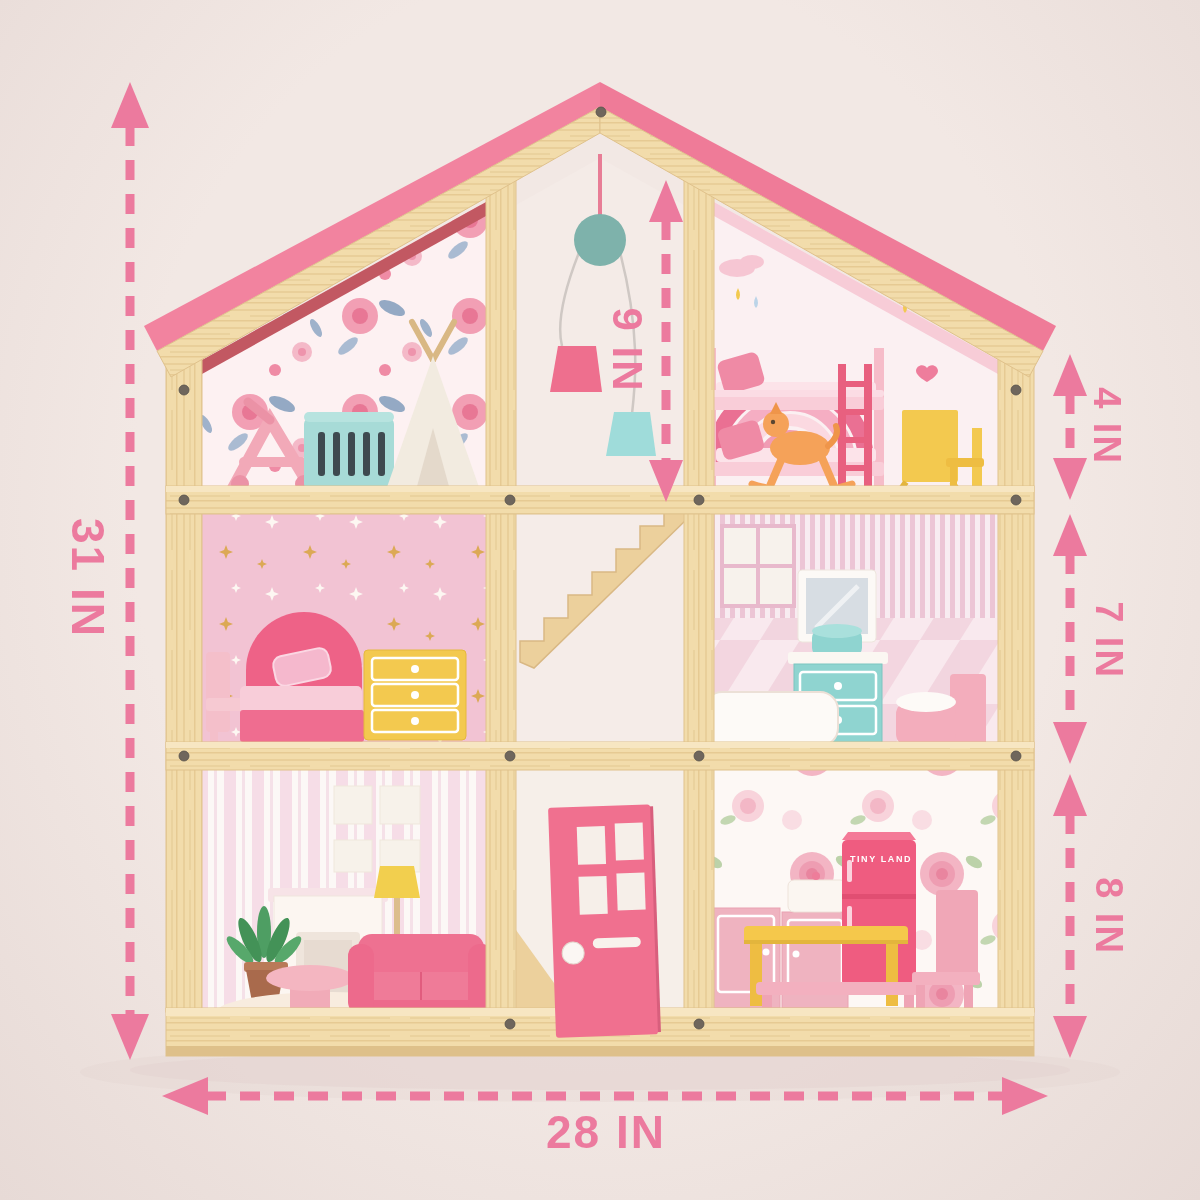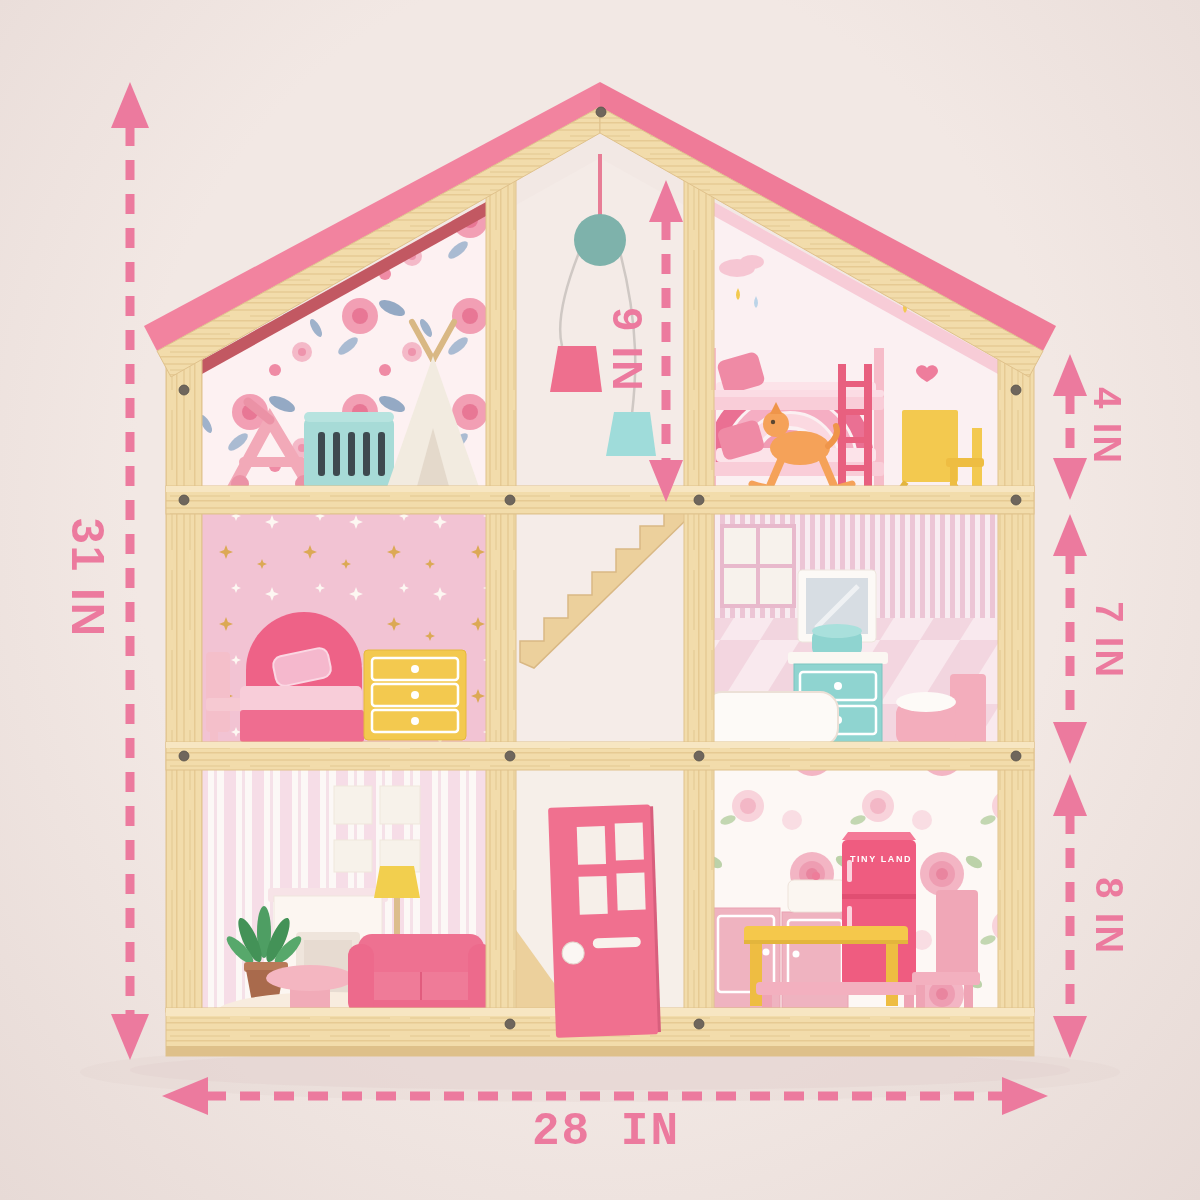--- a/index.html
+++ b/index.html
@@ -416,15 +416,15 @@
       <polygon class="dim-fill" points="1070,1058 1053,1016 1087,1016"></polygon>
     </g>
   </g>
 </svg>
 
 <div class="dim-label rot fs46" style="left:88px;top:578px;">31 IN</div>
 <div class="dim-label rot fs42" style="left:627px;top:350px;">9 IN</div>
 <div class="dim-label rot fs38" style="left:1106px;top:426px;">4 IN</div>
 <div class="dim-label rot fs38" style="left:1108px;top:640px;">7 IN</div>
 <div class="dim-label rot fs38" style="left:1108px;top:916px;">8 IN</div>
-<div class="dim-label fs46" style="left:606px;top:1132px;font-family:Liberation Mono, monospace;">28 IN</div>
+<div class="dim-label fs46" style="left:606px;top:1132px;">28 IN</div>
 
 </div>
 
 </body></html>

